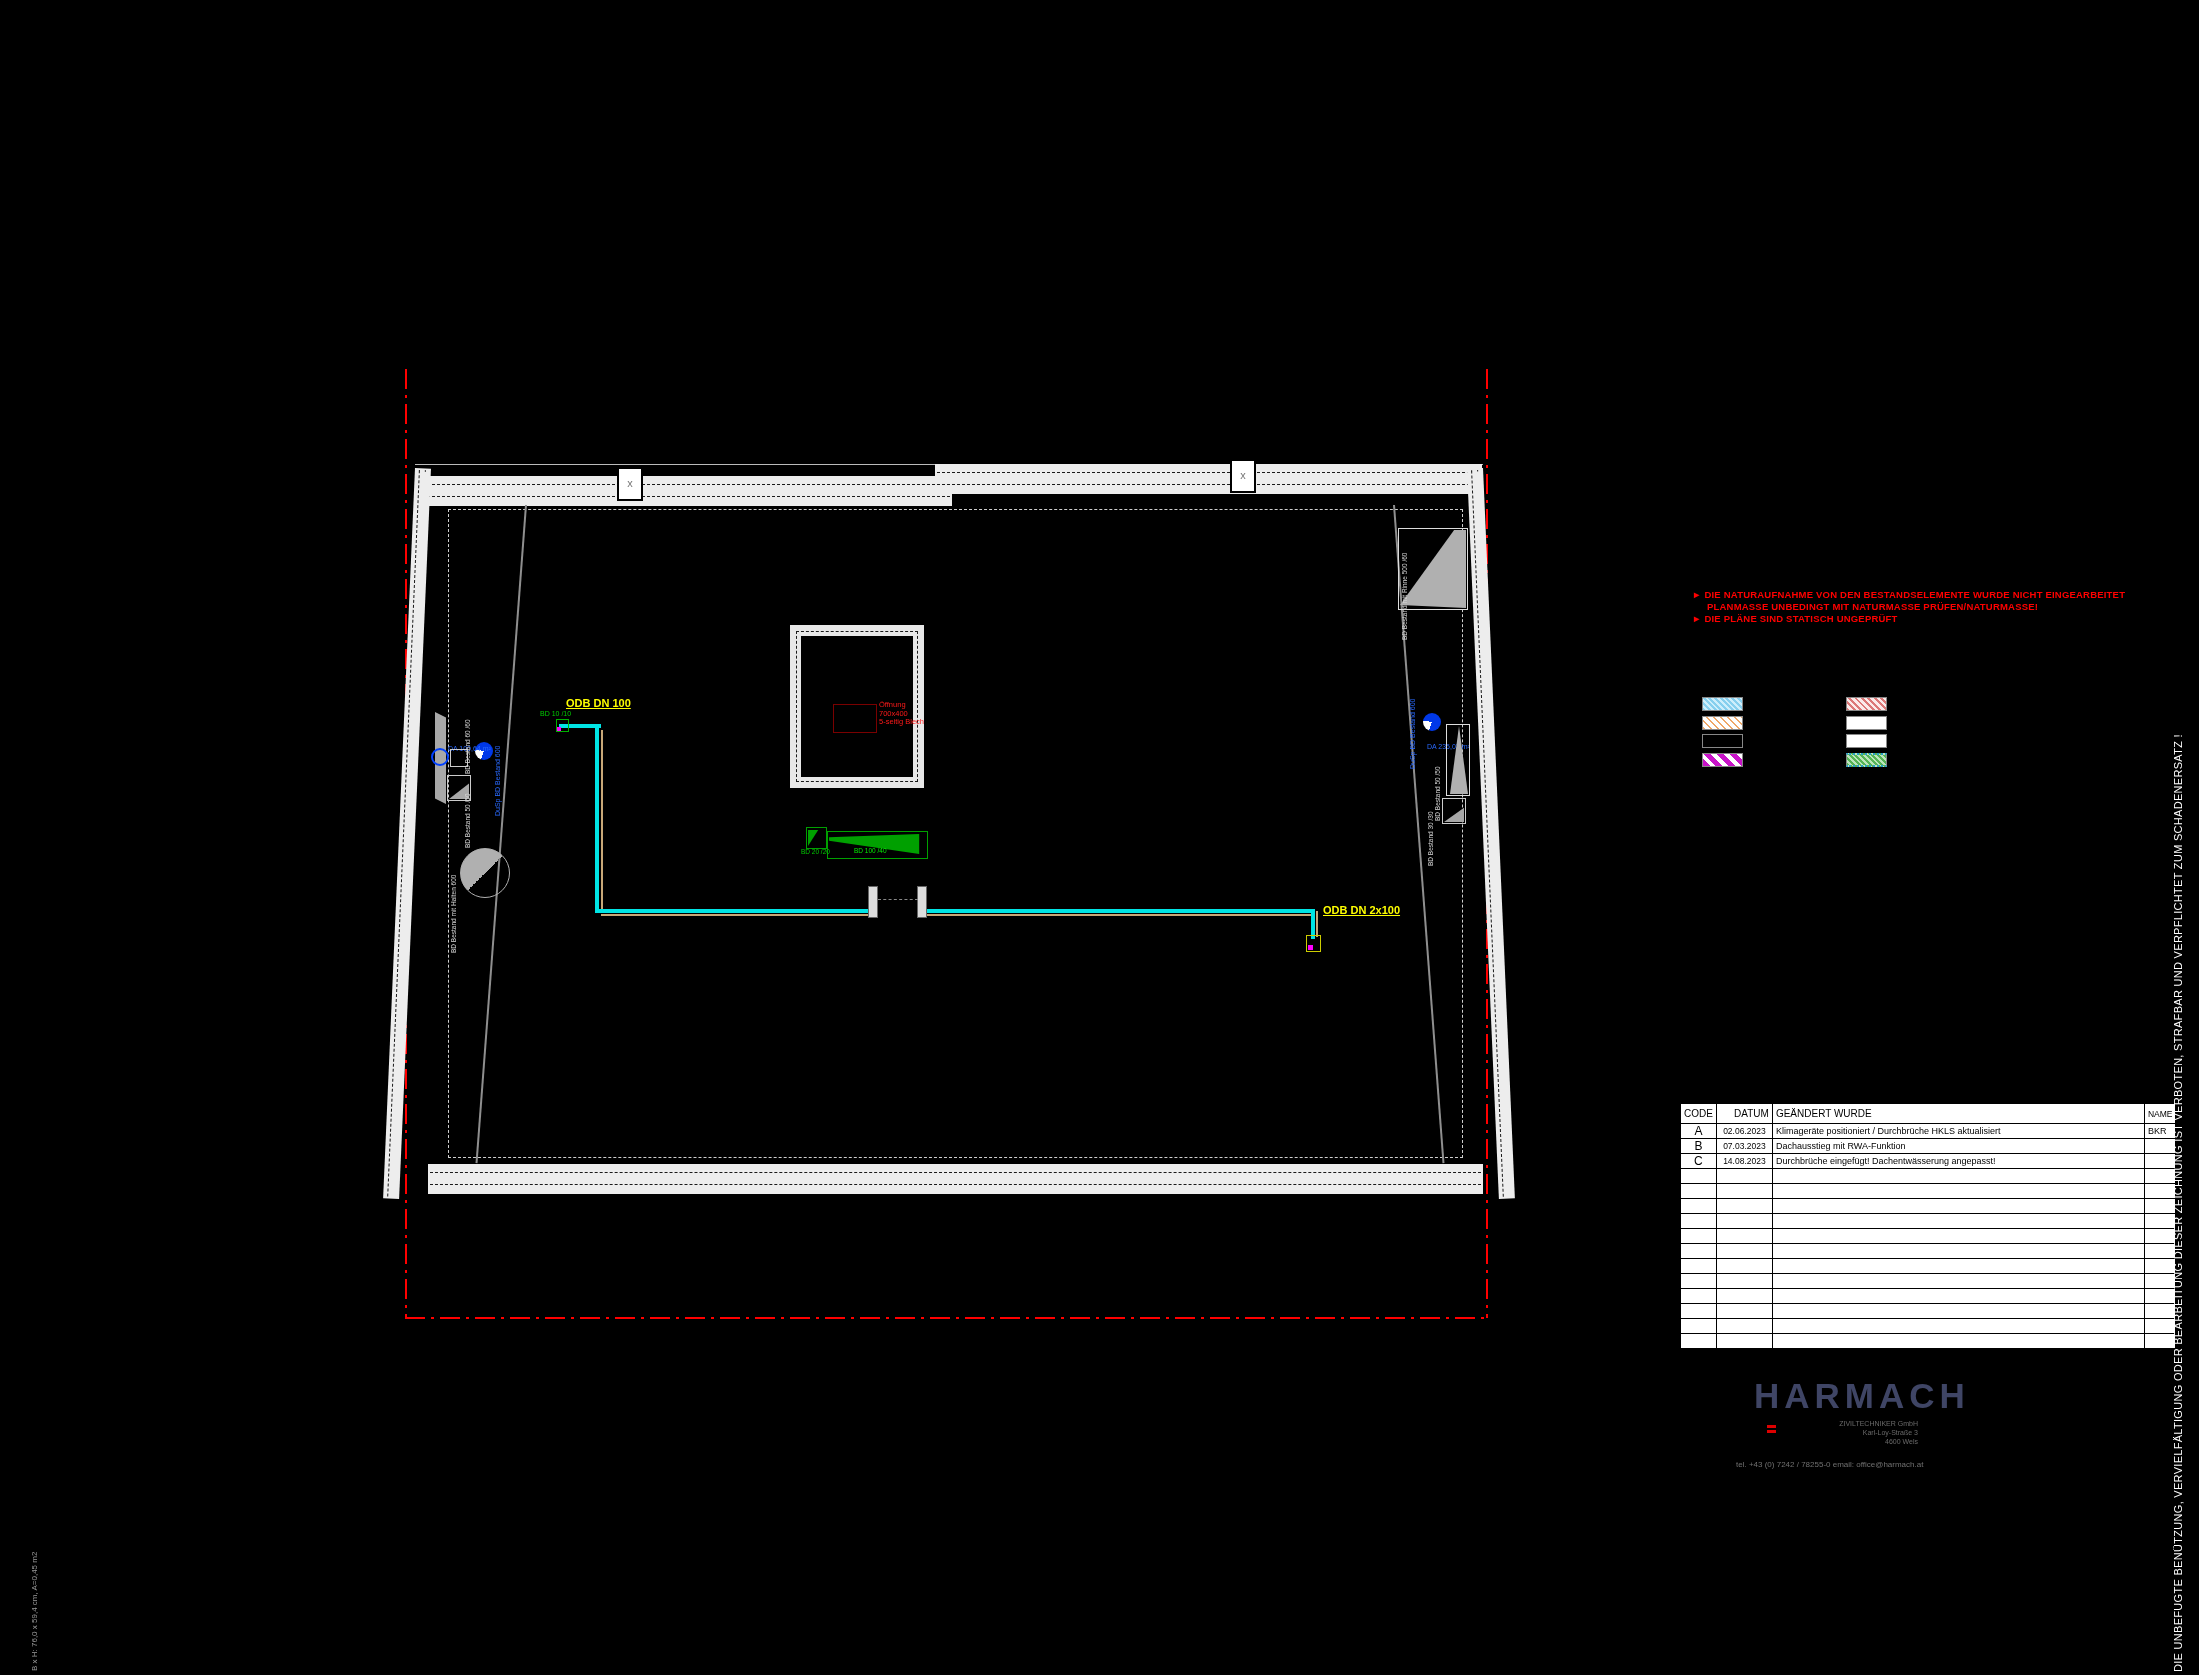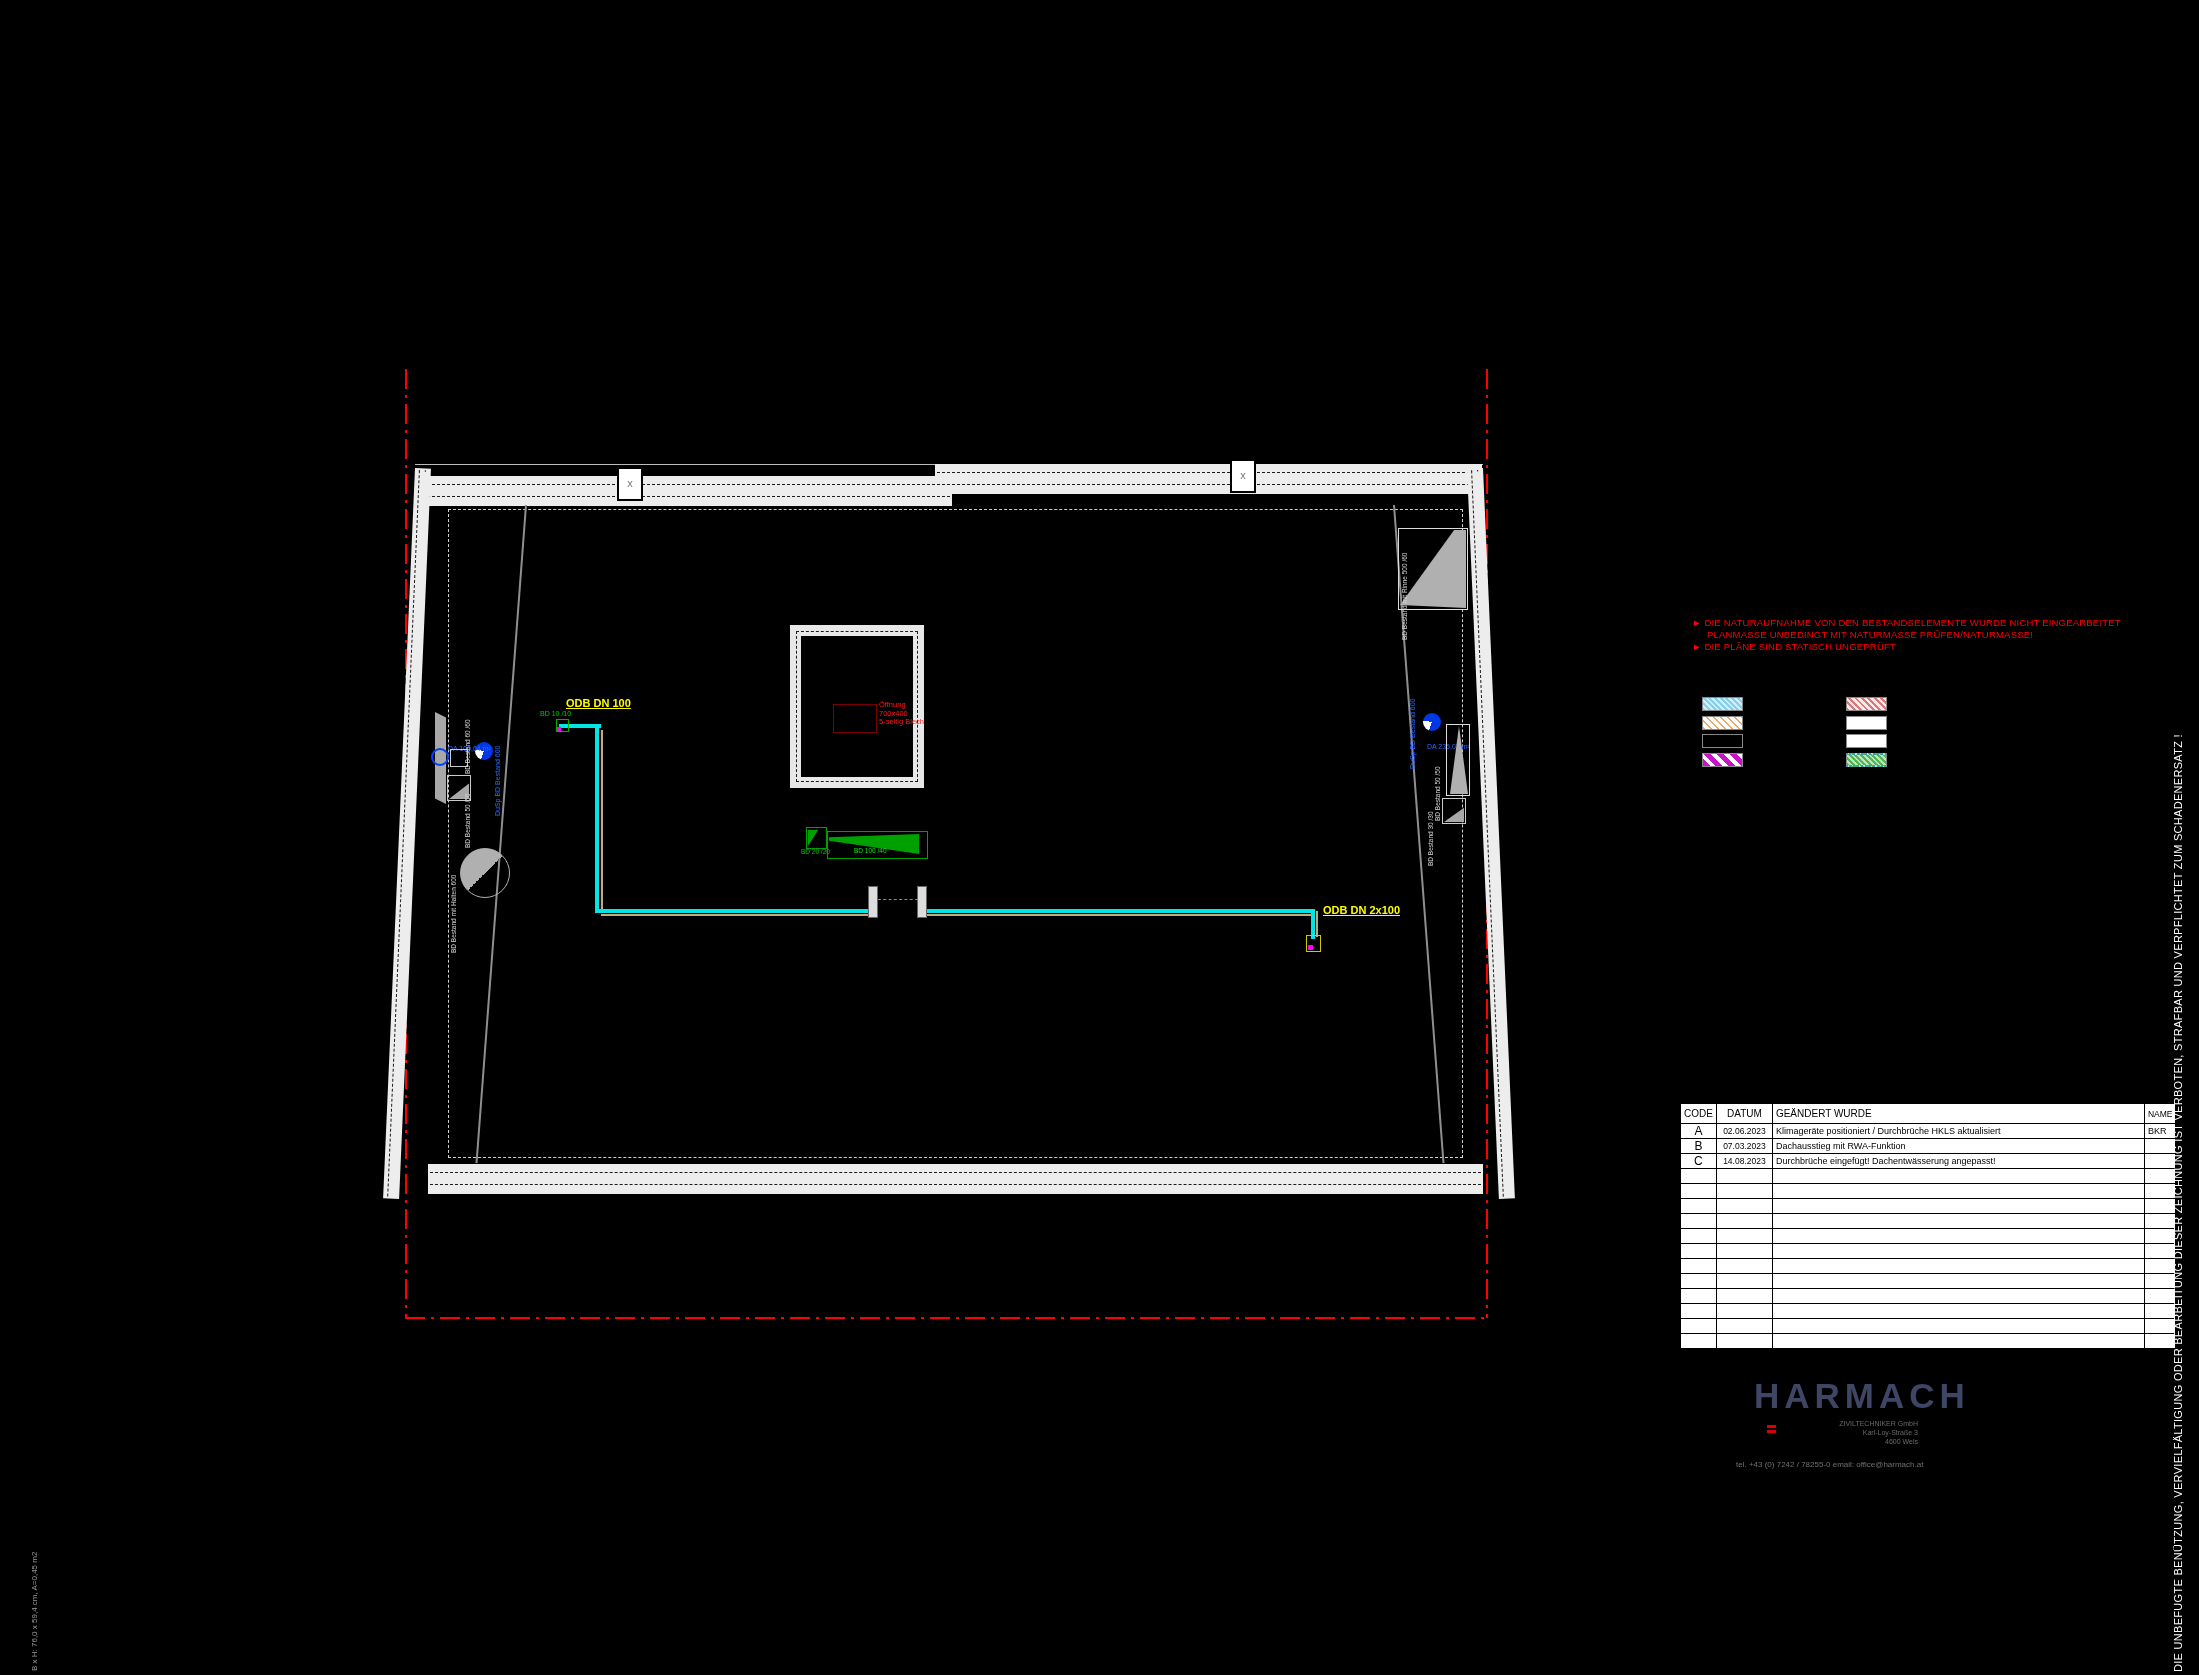--- a/index.html
+++ b/index.html
@@ -32,26 +32,26 @@
   .sw-orange{background:#fff repeating-linear-gradient(45deg,#f0a868 0 1.5px,transparent 1.5px 5px);}
   .sw-redhatch{background:#fff repeating-linear-gradient(45deg,#e08c8c 0 1.5px,transparent 1.5px 4px),
                repeating-linear-gradient(-45deg,#e08c8c 0 1px,transparent 1px 5px);}
   .sw-magenta{background:repeating-linear-gradient(45deg,#c814c8 0 5px,#fff 5px 9px);}
   .sw-pink{background:#fbeaea repeating-linear-gradient(45deg,#dc7878 0 2px,transparent 2px 4.5px);}
   .sw-zig{background:#fff repeating-linear-gradient(63deg,#909090 0 1px,transparent 1px 7px),
           repeating-linear-gradient(-63deg,#909090 0 1px,transparent 1px 7px);background-color:#fff;}
   .sw-green{background:repeating-linear-gradient(45deg,#55b455 0 2px,#bce6bc 2px 4px);
             border-top:2px dotted #2aa0c8;border-bottom:2px dotted #2aa0c8;}
   
-  .warn{color:#f00;font-size:9.5px;font-weight:normal;line-height:12px;letter-spacing:0.2px;white-space:nowrap;margin-top:28px;}
+  .warn{color:#f00;font-size:9.5px;font-weight:bold;line-height:12px;letter-spacing:0.2px;white-space:nowrap;}
   
   table.rev{border-collapse:collapse;background:#fff;}
   table.rev td,table.rev th{border:1px solid #000;padding:0 3px;font-weight:normal;
     font-size:9px;color:#000;height:14px;white-space:nowrap;overflow:hidden;}
-  table.rev tr.hdr th{height:19px;font-size:10px;text-align:center;}
+  table.rev tr.hdr th{height:19px;font-size:10px;text-align:right;}
   table.rev td.code{text-align:center;font-size:12px;}
   table.rev td.dat{text-align:center;font-size:8.5px;}
   
   .wlab{color:#d8d8d8;font-size:6.5px;white-space:nowrap;}
   .blab{color:#2a6aff;font-size:7px;white-space:nowrap;}
   .glab{color:#00cc00;font-size:7px;white-space:nowrap;}
   .ylab{color:#ff0;font-size:11px;font-weight:bold;text-decoration:underline;white-space:nowrap;}
   .rlab{color:#ff1a1a;font-size:7.5px;line-height:8.5px;white-space:nowrap;}
   .drain{width:18px;height:18px;border-radius:50%;
          background:conic-gradient(from 200deg,#fff 0 80deg,#0038e8 80deg 360deg);}

